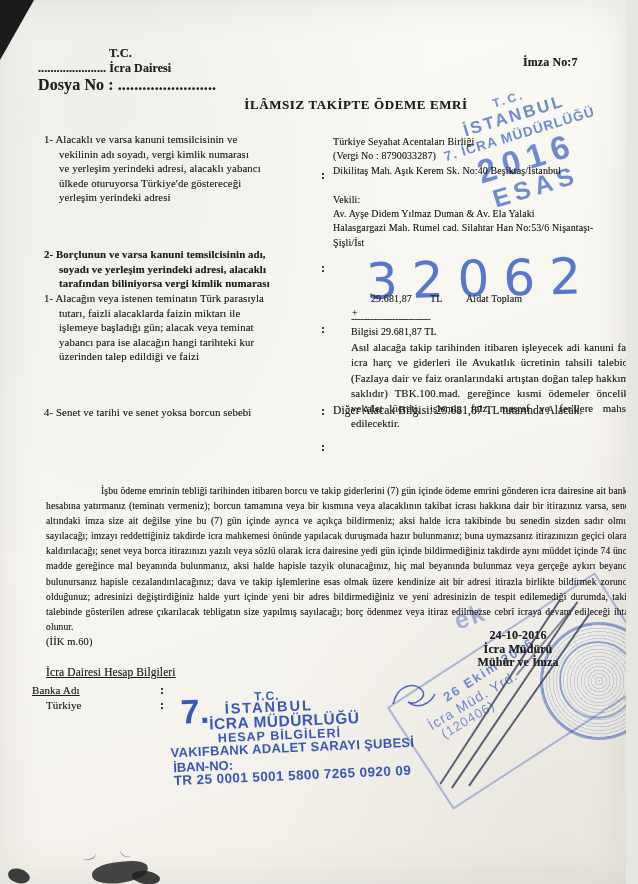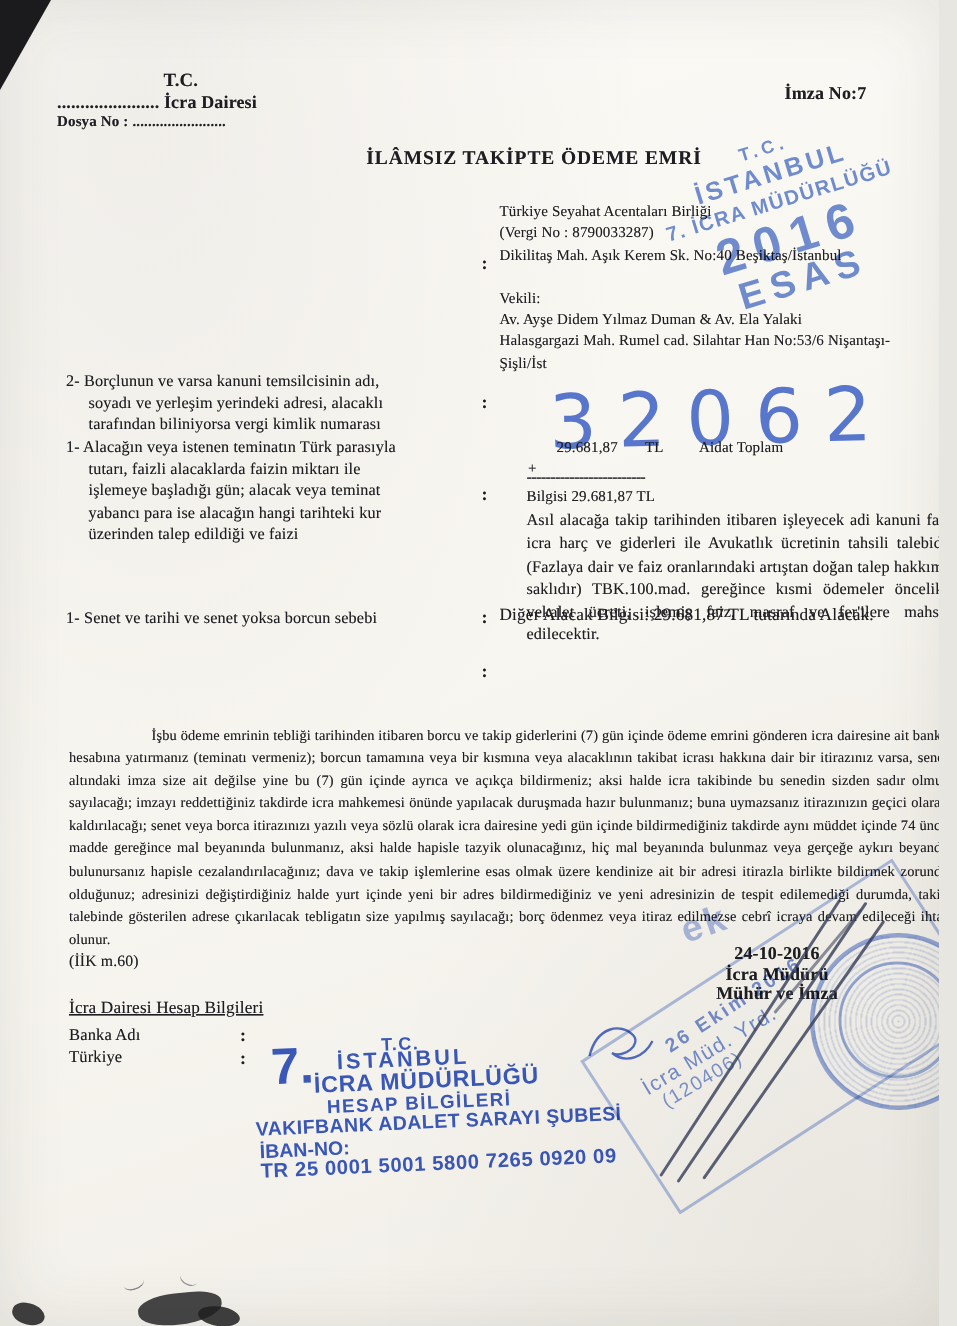--- a/index.html
+++ b/index.html
@@ -51,75 +51,80 @@
   <div class="abs" style="left:0;top:0;width:34px;height:60px;background:#1b1b1d;clip-path:polygon(0 0,34px 0,0 60px);"></div>
   <div class="abs mark" style="left:8px;top:869px;width:22px;height:14px;border-radius:45% 55% 50% 50%;transform:rotate(14deg);opacity:.85;"></div>
   <div class="abs mark" style="left:92px;top:862px;width:56px;height:21px;border-radius:50% 40% 60% 50%;transform:rotate(-6deg);opacity:.82;"></div>
   <div class="abs mark" style="left:132px;top:871px;width:28px;height:13px;border-radius:50%;transform:rotate(8deg);opacity:.85;"></div>
   <div class="abs" style="left:82px;top:851px;width:14px;height:8px;border-bottom:1.6px solid #55545a;border-radius:50%;transform:rotate(-18deg);opacity:.7;"></div>
   <div class="abs" style="left:120px;top:848px;width:12px;height:8px;border-bottom:1.6px solid #55545a;border-radius:50%;transform:rotate(26deg);opacity:.6;"></div>
   <div class="abs" style="left:629px;top:0;width:1px;height:884px;background:rgba(0,0,0,.06);"></div>
 
   <div class="abs b doc" style="left:38px;top:46px;width:165px;text-align:center;font-size:12.5px;">T.C.</div>
   <div class="abs b doc" style="left:38px;top:61px;font-size:12px;">...................... İcra Dairesi</div>
-  <div class="abs b doc" style="left:38px;top:76px;font-size:10px;text-align:center;">Dosya No : ........................</div>
+  <div class="abs b doc" style="left:38px;top:76px;font-size:16px;text-align:center;">Dosya No : ........................</div>
   <div class="abs b doc" style="left:523px;top:55px;font-size:12px;">İmza No:7</div>
 
   <div class="abs b doc" style="left:0;top:97px;width:638px;text-align:center;transform:translateX(37px);font-size:13px;letter-spacing:.6px;">İLÂMSIZ TAKİPTE ÖDEME EMRİ</div>
 
+  <div class="abs lbl pre hang doc" style="left:44px;top:132px;width:292px;">1- Alacaklı ve varsa kanuni temsilcisinin ve
+vekilinin adı soyadı, vergi kimlik numarası
+ve yerleşim yerindeki adresi, alacaklı yabancı
+ülkede oturuyorsa Türkiye'de göstereceği
+yerleşim yerindeki adresi</div>
   <div class="abs colon doc" style="left:321px;top:168px;">:</div>
   <div class="abs val pre doc" style="left:333px;top:135px;width:302px;">Türkiye Seyahat Acentaları Birliği
 (Vergi No : 8790033287)
 Dikilitaş Mah. Aşık Kerem Sk. No:40 Beşiktaş/İstanbul
 
 Vekili:
 Av. Ayşe Didem Yılmaz Duman &amp; Av. Ela Yalaki
 Halasgargazi Mah. Rumel cad. Silahtar Han No:53/6 Nişantaşı-
 Şişli/İst</div>
 
-  <div class="abs lbl pre hang doc" style="left:44px;top:247px;width:292px;">2- Borçlunun ve varsa kanuni temsilcisinin adı,
+  <div class="abs lbl pre hang doc" style="left:44px;top:247px;width:292px;font-weight:bold;">2- Borçlunun ve varsa kanuni temsilcisinin adı,
 soyadı ve yerleşim yerindeki adresi, alacaklı
 tarafından biliniyorsa vergi kimlik numarası</div>
   <div class="abs colon doc" style="left:321px;top:261px;">:</div>
 
   <div class="abs numstamp">32062</div>
 
   <div class="abs lbl pre hang doc" style="left:44px;top:291px;width:292px;">1- Alacağın veya istenen teminatın Türk parasıyla
 tutarı, faizli alacaklarda faizin miktarı ile
 işlemeye başladığı gün; alacak veya teminat
 yabancı para ise alacağın hangi tarihteki kur
 üzerinden talep edildiği ve faizi</div>
   <span class="abs val doc" style="left:371px;top:292px;">29.681,87</span>
   <span class="abs val doc" style="left:430px;top:292px;">TL</span>
   <span class="abs val doc" style="left:466px;top:292px;">Aidat Toplam</span>
   <span class="abs val doc" style="left:352px;top:306px;">+</span>
   <span class="abs doc" style="left:351px;top:312px;font-size:11px;letter-spacing:-.5px;">-------------------------</span>
   <div class="abs colon doc" style="left:321px;top:322px;">:</div>
   <div class="abs val doc" style="left:351px;top:325px;">Bilgisi 29.681,87 TL</div>
   <div class="abs just doc" style="left:351px;top:340px;width:286px;font-size:10.8px;line-height:15.3px;">Asıl alacağa takip tarihinden itibaren işleyecek adi kanuni faiz, icra harç ve giderleri ile Avukatlık ücretinin tahsili talebidir.(Fazlaya dair ve faiz oranlarındaki artıştan doğan talep hakkımız saklıdır) TBK.100.mad. gereğince kısmi ödemeler öncelikle vekalet ücreti, işlemiş faiz, masraf ve fer'ilere mahsup edilecektir.</div>
 
-  <div class="abs lbl doc" style="left:44px;top:405px;width:300px;">1- Senet ve tarihi ve senet yoksa borcun sebebi</div>
+  <div class="abs lbl doc" style="left:44px;top:405px;width:300px;">4- Senet ve tarihi ve senet yoksa borcun sebebi</div>
   <div class="abs colon doc" style="left:321px;top:404px;">:</div>
   <div class="abs doc" style="left:333px;top:404px;font-size:11.5px;">Diğer Alacak Bilgisi: 29.681,87 TL tutarında Alacak.</div>
 
   <div class="abs colon doc" style="left:321px;top:440px;">:</div>
 
   <div class="abs" style="left:46px;top:483px;width:586px;">
     <div class="just doc" style="font-size:9.6px;line-height:15.1px;text-indent:55px;">İşbu ödeme emrinin tebliği tarihinden itibaren borcu ve takip giderlerini (7) gün içinde ödeme emrini gönderen icra dairesine ait banka hesabına yatırmanız (teminatı vermeniz); borcun tamamına veya bir kısmına veya alacaklının takibat icrası hakkına dair bir itirazınız varsa, senet altındaki imza size ait değilse yine bu (7) gün içinde ayrıca ve açıkça bildirmeniz; aksi halde icra takibinde bu senedin sizden sadır olmuş sayılacağı; imzayı reddettiğiniz takdirde icra mahkemesi önünde yapılacak duruşmada hazır bulunmanız; buna uymazsanız itirazınızın geçici olarak kaldırılacağı; senet veya borca itirazınızı yazılı veya sözlü olarak icra dairesine yedi gün içinde bildirmediğiniz takdirde aynı müddet içinde 74 üncü madde gereğince mal beyanında bulunmanız, aksi halde hapisle tazyik olunacağınız, hiç mal beyanında bulunmaz veya gerçeğe aykırı beyanda bulunursanız hapisle cezalandırılacağınız; dava ve takip işlemlerine esas olmak üzere kendinize ait bir adresi itirazla birlikte bildirmek zorunda olduğunuz; adresinizi değiştirdiğiniz halde yurt içinde yeni bir adres bildirmediğiniz ve yeni adresinizin de tespit edilemediği durumda, takip talebinde gösterilen adrese çıkarılacak tebligatın size yapılmış sayılacağı; borç ödenmez veya itiraz edilmezse cebrî icraya devam edileceği ihtar olunur.</div>
     <div class="doc" style="font-size:10.5px;margin-top:2px;">(İİK m.60)</div>
   </div>
 
   <div class="abs sig doc">
     <div>24-10-2016</div>
     <div>İcra Müdürü</div>
     <div>Mühür ve İmza</div>
   </div>
 
   <div class="abs doc" style="left:46px;top:666px;font-size:11.5px;text-decoration:underline;">İcra Dairesi Hesap Bilgileri</div>
-  <div class="abs doc" style="left:46px;top:684px;font-size:11px;">Banka Adı</div>
+  <div class="abs doc" style="left:32px;top:684px;font-size:11px;text-decoration:underline;">Banka Adı</div>
   <div class="abs colon doc" style="left:160px;top:683px;">:</div>
   <div class="abs doc" style="left:46px;top:699px;font-size:11px;">Türkiye</div>
   <div class="abs colon doc" style="left:160px;top:698px;">:</div>
 
   <div class="abs sans stamp topstamp">
     <div class="t1">T.C.</div>
     <div class="t2">İSTANBUL</div>
     <div class="t3">7. İCRA MÜDÜRLÜĞÜ</div>
     <div class="t4">2016</div>
     <div class="t5">ESAS</div>

